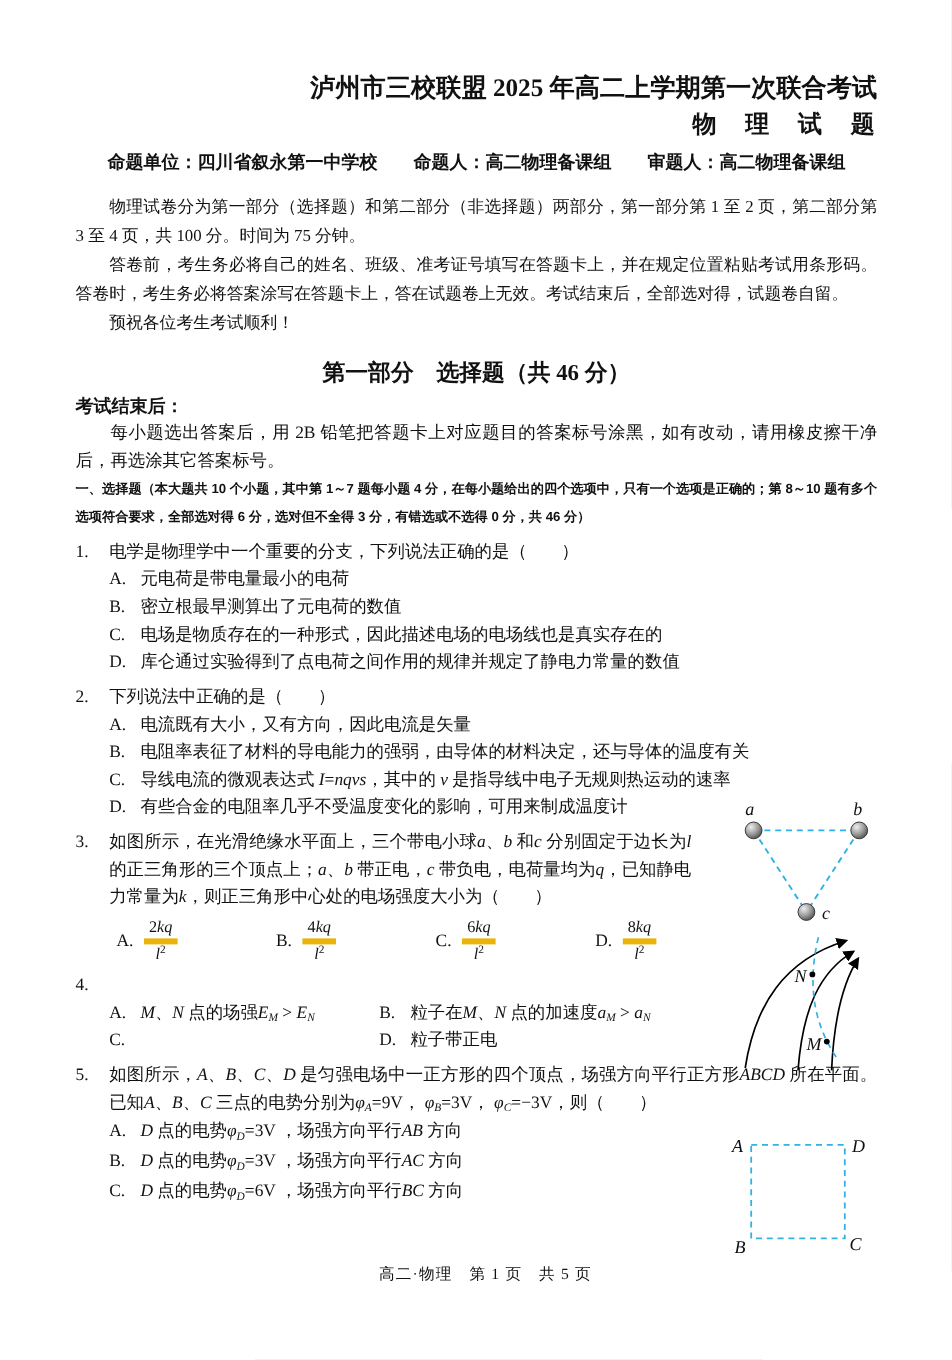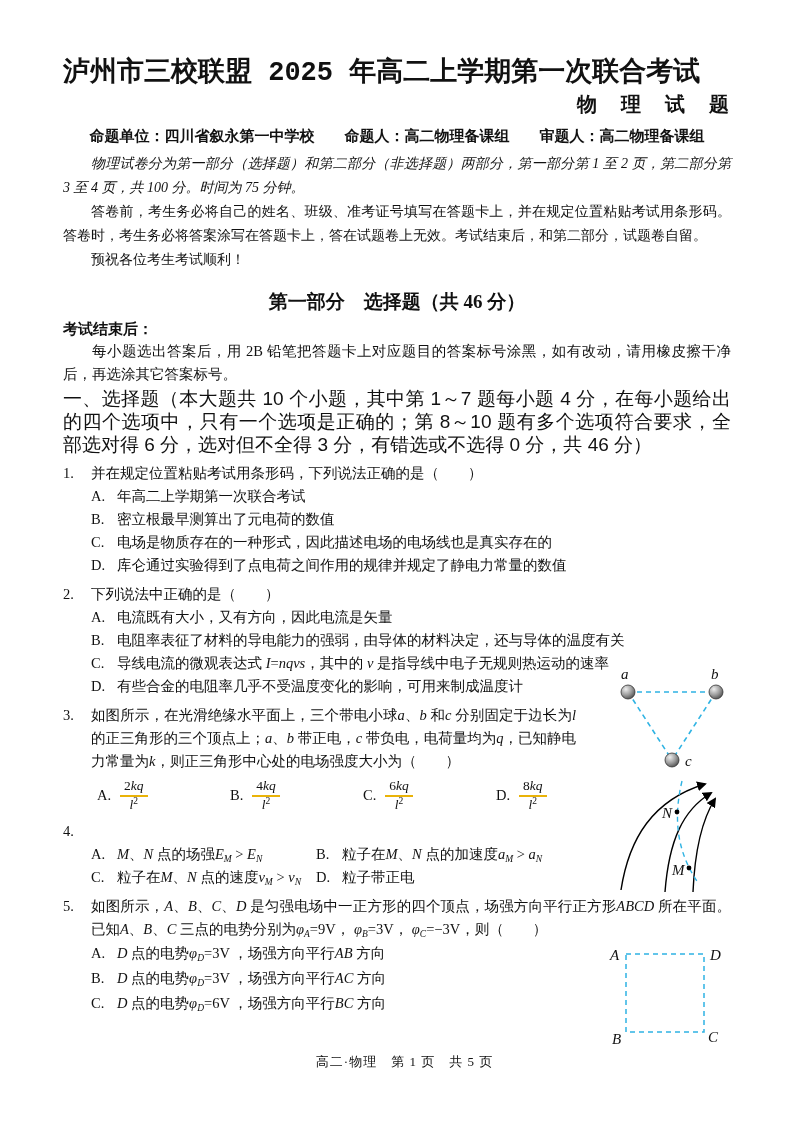--- a/index.html
+++ b/index.html
@@ -3,52 +3,52 @@
 <meta charset="utf-8">
 <style>
   html,body{margin:0;padding:0;background:#e8e8e8;}
   .page{
     position:relative;width:793px;height:1133px;margin:0 auto;
     background:#ffffff;color:#111;box-sizing:border-box;
     padding:60px 62px 0 63px;overflow:hidden;
     font-family:"Liberation Serif", serif;
   }
   
-  .title{font-family:Liberation Mono, monospace;font-weight:700;font-size:27px;line-height:27px;text-align:left;}
+  .title{font-family:Liberation Serif, serif;font-weight:700;font-size:21px;line-height:27px;text-align:right;}
   .subtitle{font-family:"Liberation Sans",sans-serif;font-weight:700;font-size:20px;line-height:26px;text-align:right;margin-top:4px;letter-spacing:2px;}
   .byline{display:flex;justify-content:center;gap:30px;margin-top:9px;
     font-family:"Liberation Sans",sans-serif;font-weight:700;font-size:15px;line-height:20px;}
   
   .intro{margin:0;font-size:14px;line-height:24px;text-align:justify;text-indent:2em;}
-  .intro.first{margin-top:6px;font-style:italic;}
+  .intro.first{margin-top:16px;}
   
   .section-heading{font-family:Liberation Serif, serif;font-weight:700;font-size:19px;line-height:30px;text-align:center;margin-top:15px;}
   .notes-label{font-family:"Liberation Sans",sans-serif;font-weight:700;font-size:15px;line-height:23px;}
   .notes-body{margin:0;font-size:14.5px;line-height:23px;text-align:justify;text-indent:2em;}
-  .rule{margin:1px 0 0 0;font-family:"Liberation Sans",sans-serif;font-weight:400;font-size:19px;line-height:23px;text-align:justify;}
+  .rule{margin:1px 0 0 0;font-family:"Liberation Sans",sans-serif;font-weight:700;font-size:11px;line-height:23px;text-align:justify;}
   
   #questions{margin-top:6px;}
   .question{font-size:14.5px;line-height:23px;margin-top:6px;}
   .qhead{display:flex;}
   .qnum{width:28px;flex:none;}
   .qstem{flex:1;text-align:justify;}
   .opts.list .opt{display:flex;padding-left:28px;}
   .opts.tall .opt{line-height:25px;}
   .olabel{width:26px;flex:none;}
   .obody{flex:1;}
   .opts.row{display:flex;padding-left:34px;margin-top:5px;}
   .opts.row .opt{width:133px;display:flex;align-items:center;}
   .opts.row .olabel{width:auto;margin-right:9px;}
   .opts.grid2{display:grid;grid-template-columns:225px 1fr;padding-left:28px;}
   .opts.grid2 .opt{display:flex;}
   i{font-family:"Liberation Serif",serif;}
   sub{font-size:9.5px;font-style:italic;vertical-align:-3px;line-height:0;}
   sup{font-size:9.5px;vertical-align:5px;line-height:0;}
   .frac{display:inline-flex;flex-direction:column;align-items:center;vertical-align:middle;font-size:13.5px;line-height:1.25;}
-  .frac .fn{border-bottom:2px solid #eab308;padding:0 4px;}
+  .frac .fn{border-bottom:5px solid #eab308;padding:0 4px;}
   .frac .fd{padding:0 4px;}
   
   .fig{position:absolute;}
   #fig-triangle{left:612px;top:664px;}
   #fig-fieldlines{left:615px;top:778px;}
   #fig-square{left:598px;top:941px;}
   .figlabel{font-family:"Liberation Serif",serif;font-style:italic;font-size:15px;fill:#111;}
   
   .footer{position:absolute;left:0;right:0;top:1053px;text-align:center;font-size:13px;letter-spacing:1px;padding-left:16px;}
 </style>
@@ -60,38 +60,38 @@
   <div class="title">泸州市三校联盟 2025 年高二上学期第一次联合考试</div>
   <div class="subtitle">物　理　试　题</div>
 
   <div class="byline">
     <span>命题单位：四川省叙永第一中学校</span>
     <span>命题人：高二物理备课组</span>
     <span>审题人：高二物理备课组</span>
   </div>
 
   <p class="intro first">物理试卷分为第一部分（选择题）和第二部分（非选择题）两部分，第一部分第 1 至 2 页，第二部分第 3 至 4 页，共 100 分。时间为 75 分钟。</p>
-  <p class="intro">答卷前，考生务必将自己的姓名、班级、准考证号填写在答题卡上，并在规定位置粘贴考试用条形码。答卷时，考生务必将答案涂写在答题卡上，答在试题卷上无效。考试结束后，和第二部分，试题卷自留。</p>
+  <p class="intro">答卷前，考生务必将自己的姓名、班级、准考证号填写在答题卡上，并在规定位置粘贴考试用条形码。答卷时，考生务必将答案涂写在答题卡上，答在试题卷上无效。考试结束后，全部选对得，试题卷自留。</p>
   <p class="intro">预祝各位考生考试顺利！</p>
 
   <div class="section-heading">第一部分　选择题（共 46 分）</div>
   <div class="notes-label">考试结束后：</div>
   <p class="notes-body">每小题选出答案后，用 2B 铅笔把答题卡上对应题目的答案标号涂黑，如有改动，请用橡皮擦干净后，再选涂其它答案标号。</p>
   <p class="rule">一、选择题（本大题共 10 个小题，其中第 1～7 题每小题 4 分，在每小题给出的四个选项中，只有一个选项是正确的；第 8～10 题有多个选项符合要求，全部选对得 6 分，选对但不全得 3 分，有错选或不选得 0 分，共 46 分）</p>
 
   <div id="questions">
       <div class="question">
         <div class="qhead">
           <span class="qnum">1.</span>
-          <span class="qstem">并在规定位置粘贴考试用条形码，下列说法正确的是（　　）</span>
+          <span class="qstem">电学是物理学中一个重要的分支，下列说法正确的是（　　）</span>
         </div>
         <div class="opts list">
           <div class="opt">
             <span class="olabel">A.</span>
-            <span class="obody">年高二上学期第一次联合考试</span>
+            <span class="obody">元电荷是带电量最小的电荷</span>
           </div>
           <div class="opt">
             <span class="olabel">B.</span>
             <span class="obody">密立根最早测算出了元电荷的数值</span>
           </div>
           <div class="opt">
             <span class="olabel">C.</span>
             <span class="obody">电场是物质存在的一种形式，因此描述电场的电场线也是真实存在的</span>
           </div>
           <div class="opt">
@@ -168,21 +168,20 @@
           <div class="opt">
             <span class="olabel">A.</span>
             <span class="obody"><i>M</i>、<i>N</i> 点的场强<i>E</i><sub><i>M</i></sub> &gt; <i>E</i><sub><i>N</i></sub></span>
           </div>
           <div class="opt">
             <span class="olabel">B.</span>
             <span class="obody">粒子在<i>M</i>、<i>N</i> 点的加速度<i>a</i><sub><i>M</i></sub> &gt; <i>a</i><sub><i>N</i></sub></span>
           </div>
           <div class="opt">
             <span class="olabel">C.</span>
-            <span class="obody">粒子在<i>M</i>、<i>N</i> 点的速度<i>v</i><sub><i>M</i></sub> &gt; <i>v</i><sub><i>N</i></sub></span>
           </div>
           <div class="opt">
             <span class="olabel">D.</span>
             <span class="obody">粒子带正电</span>
           </div>
         </div>
       </div>
       <div class="question">
         <div class="qhead">
           <span class="qnum">5.</span>

